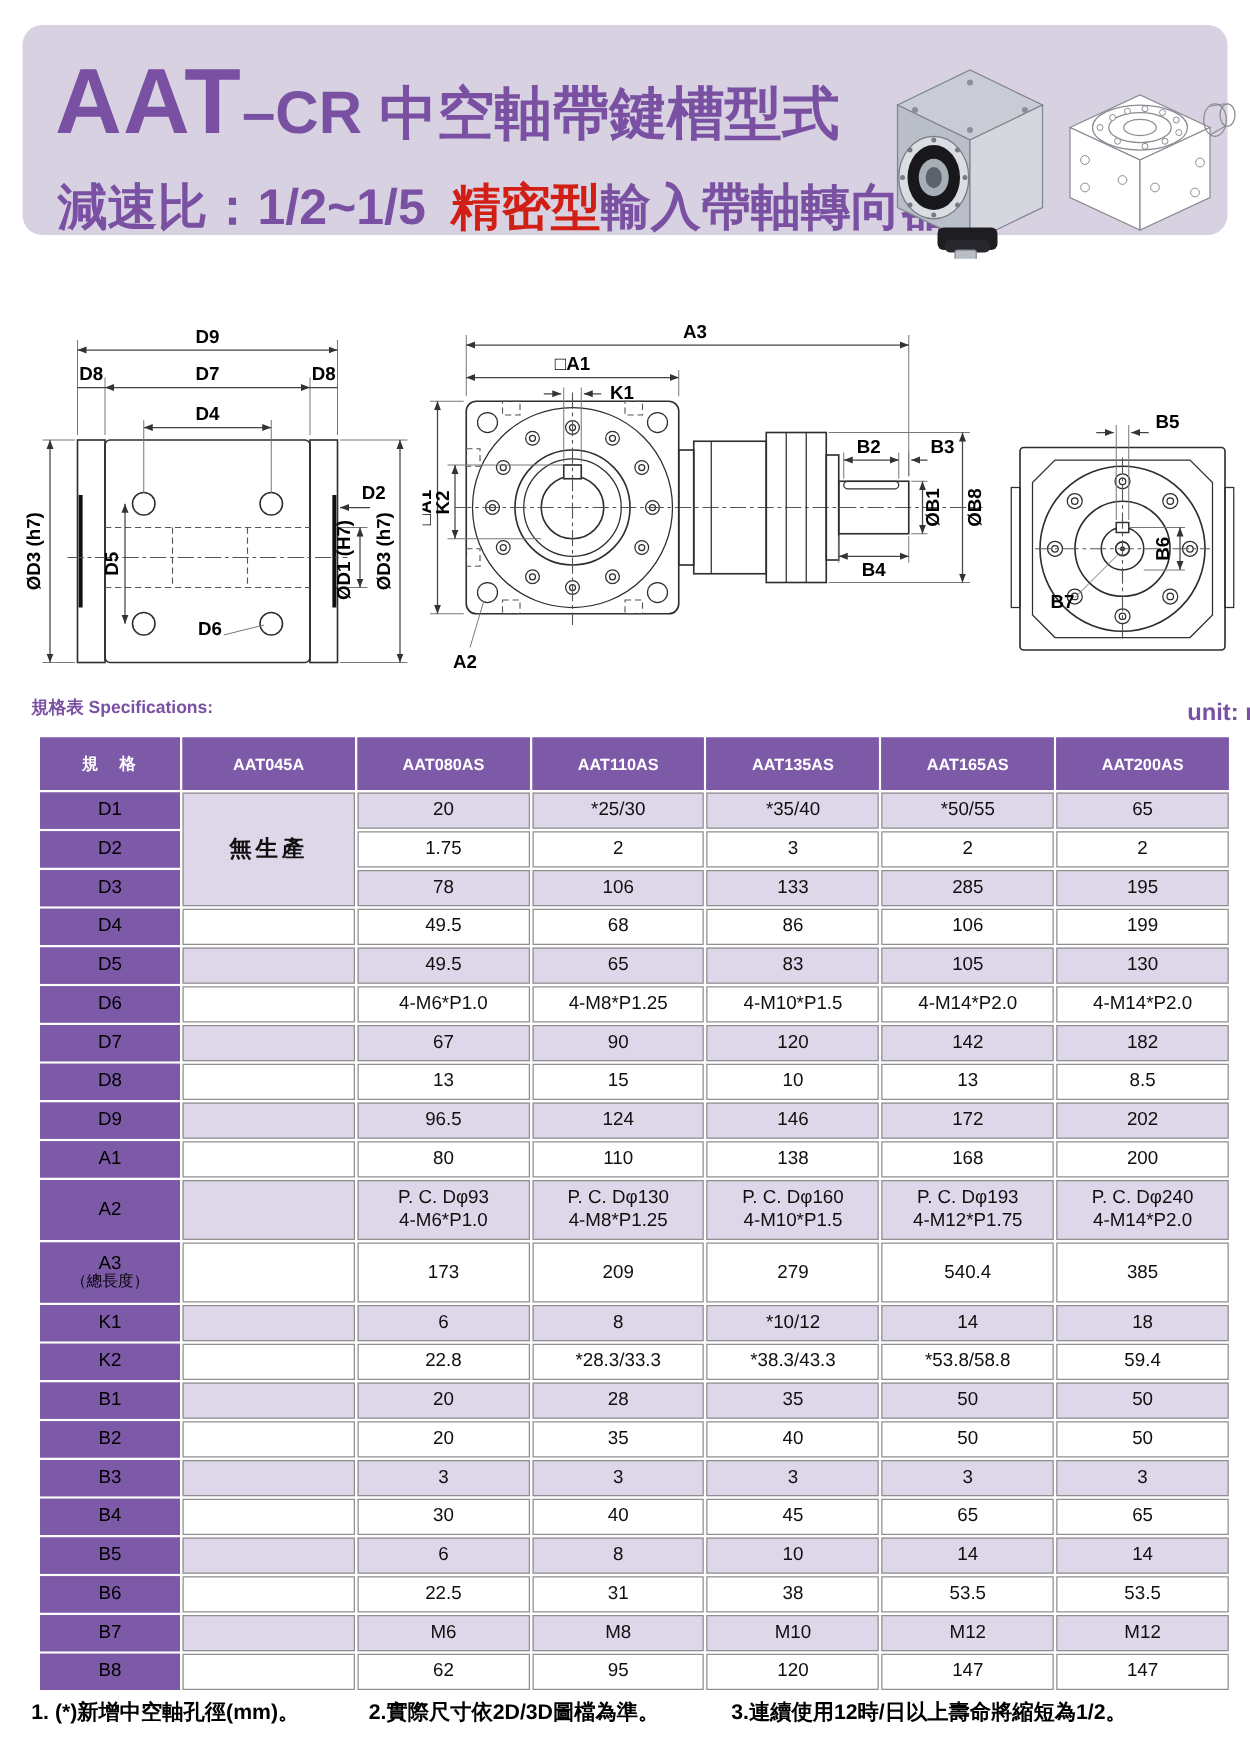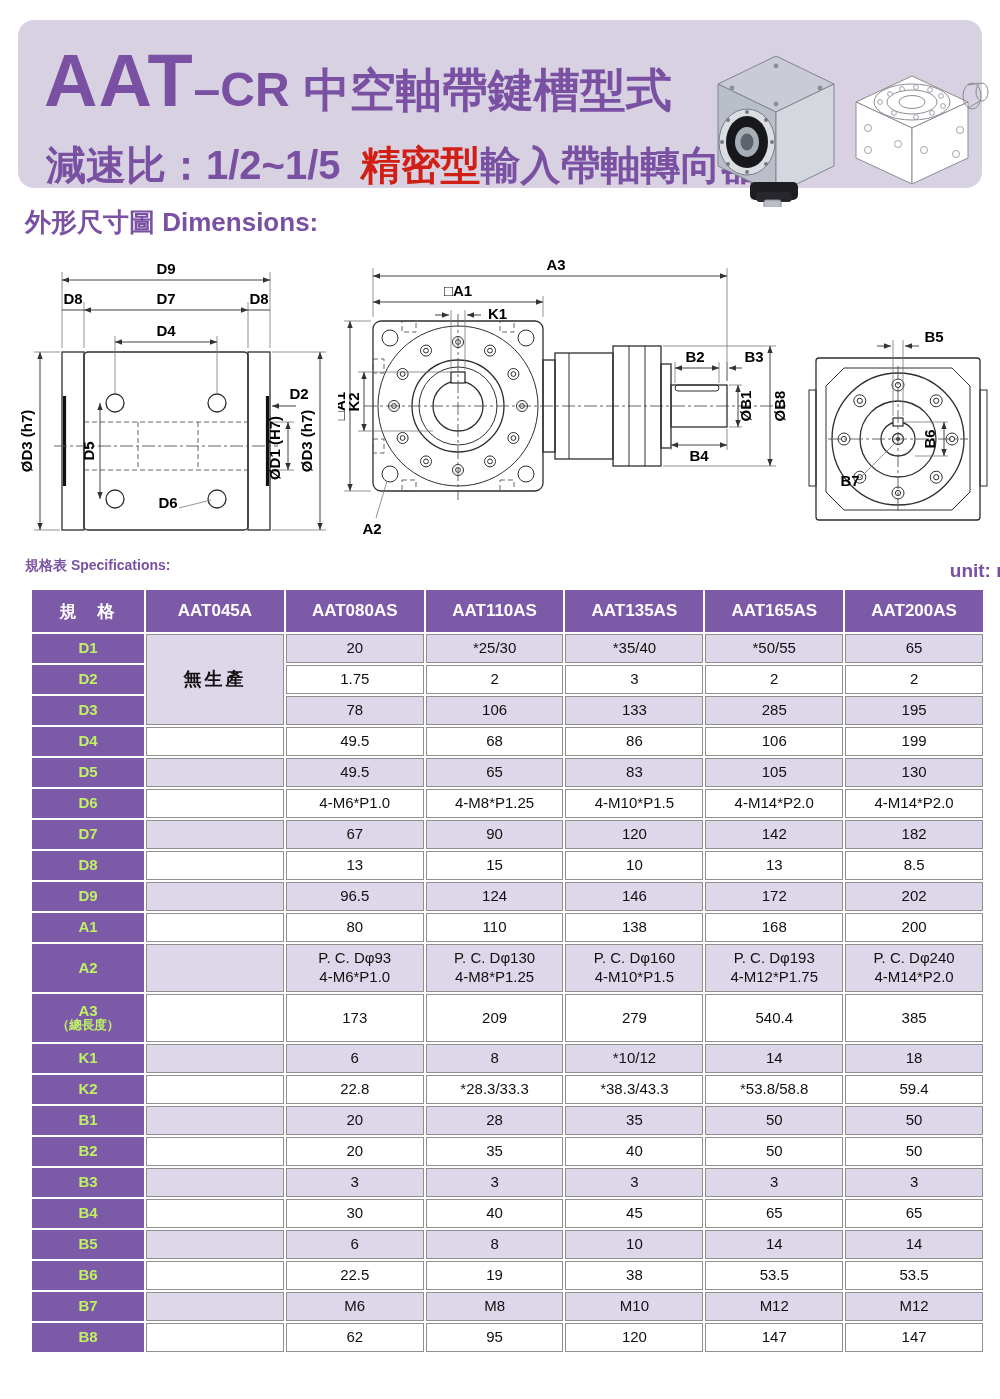--- a/index.html
+++ b/index.html
@@ -42,24 +42,24 @@
   .dim{stroke:#444;stroke-width:1;fill:none;}
   .ext{stroke:#777;stroke-width:.8;}
   .dash{stroke:#555;stroke-width:.9;stroke-dasharray:5 3;fill:none;}
   .cdash{stroke:#555;stroke-width:.9;stroke-dasharray:13 3 3 3;fill:none;}
   marker path{fill:#333;}
 
   
   .spec-table{position:absolute;left:30px;top:588px;width:955px;border-collapse:separate;
               border-spacing:2px;table-layout:fixed;}
   .spec-table th,.spec-table td{text-align:center;vertical-align:middle;padding:0;}
-  .corner,.colhead{background:var(--header-purple);color:#fff;font-size:17px;font-weight:bold;
+  .corner,.colhead{background:var(--header-purple);color:#fff;font-size:13px;font-weight:bold;
                    height:40px;border:1px solid var(--header-purple);}
   .corner{letter-spacing:2px;}
-  .rowhead{background:var(--header-purple);color:#bef264;font-size:15px;font-weight:bold;
+  .rowhead{background:var(--header-purple);color:#000000;font-size:15px;font-weight:normal;
            border:1px solid var(--header-purple);line-height:1.1;}
   .rowhead .sub{font-size:12.5px;}
   .cell{border:1px solid #8f8f8f;background:#fff;font-size:15px;color:#101010;line-height:1.2;}
   .cell.alt{background:var(--row-purple);}
   .cell.na{font-size:18px;font-weight:bold;letter-spacing:3px;margin-left:28px;}
   .spec-table tr{height:29px;}
   .spec-table tr.tall{height:48px;}
   .spec-table thead tr{height:42px;}
   .cell div{line-height:1.25;}
 
@@ -139,21 +139,20 @@
         <circle cx="24" cy="70" r="3.5"></circle>
           <circle cx="54" cy="86" r="3.5"></circle>
           <circle cx="24" cy="92" r="3.5"></circle>
         <circle cx="80" cy="92" r="3.5"></circle>
           <circle cx="116" cy="72" r="3.5"></circle>
           <circle cx="112" cy="96" r="3.5"></circle>
       </g>
     </svg>
   </div>
 
-  <div class="dims-heading">外形尺寸圖 Dimensions:</div>
 
   <svg class="svg-side" width="320" height="290" viewBox="0 0 320 290">
     <defs>
       <marker id="arS" viewBox="0 0 10 10" refX="9" refY="5" markerWidth="8" markerHeight="8" orient="auto-start-reverse">
         <path d="M0,1.5 L9,5 L0,8.5 z"></path>
       </marker>
     </defs>
 
     <rect x="66" y="96" width="164" height="178" rx="4" class="part"></rect>
     <rect x="44" y="96" width="22" height="178" class="part"></rect>
@@ -810,21 +809,21 @@
         </tr>
         <tr>
           <th class="rowhead">
             <div>B6</div>
           </th>
           <td class="cell"></td>
           <td class="cell">
             <div>22.5</div>
           </td>
           <td class="cell">
-            <div>19</div>
+            <div>31</div>
           </td>
           <td class="cell">
             <div>38</div>
           </td>
           <td class="cell">
             <div>53.5</div>
           </td>
           <td class="cell">
             <div>53.5</div>
           </td>
@@ -867,14 +866,19 @@
           <td class="cell">
             <div>147</div>
           </td>
           <td class="cell">
             <div>147</div>
           </td>
         </tr>
       </tbody>
   </table>
 
+  <div class="footnotes">
+    <span class="n1">1. (*)新增中空軸孔徑(mm)。</span>
+    <span class="n2">2.實際尺寸依2D/3D圖檔為準。</span>
+    <span class="n3">3.連續使用12時/日以上壽命將縮短為1/2。</span>
+  </div>
 
 </div>
 
 </body></html>

